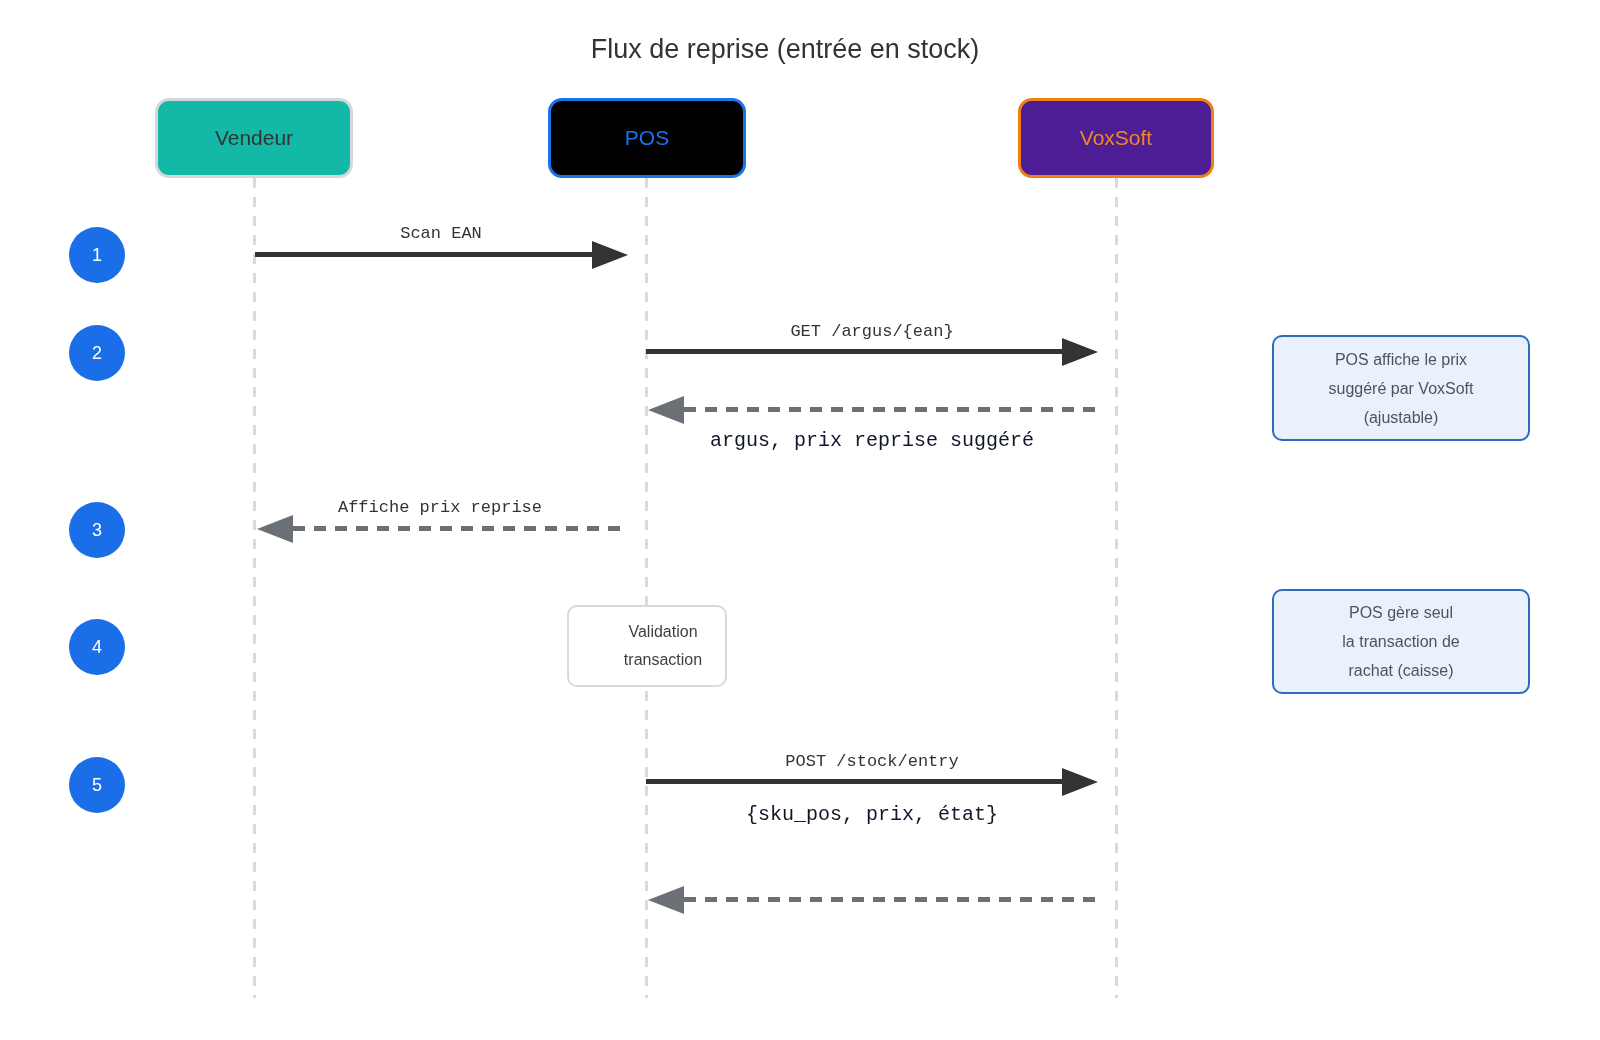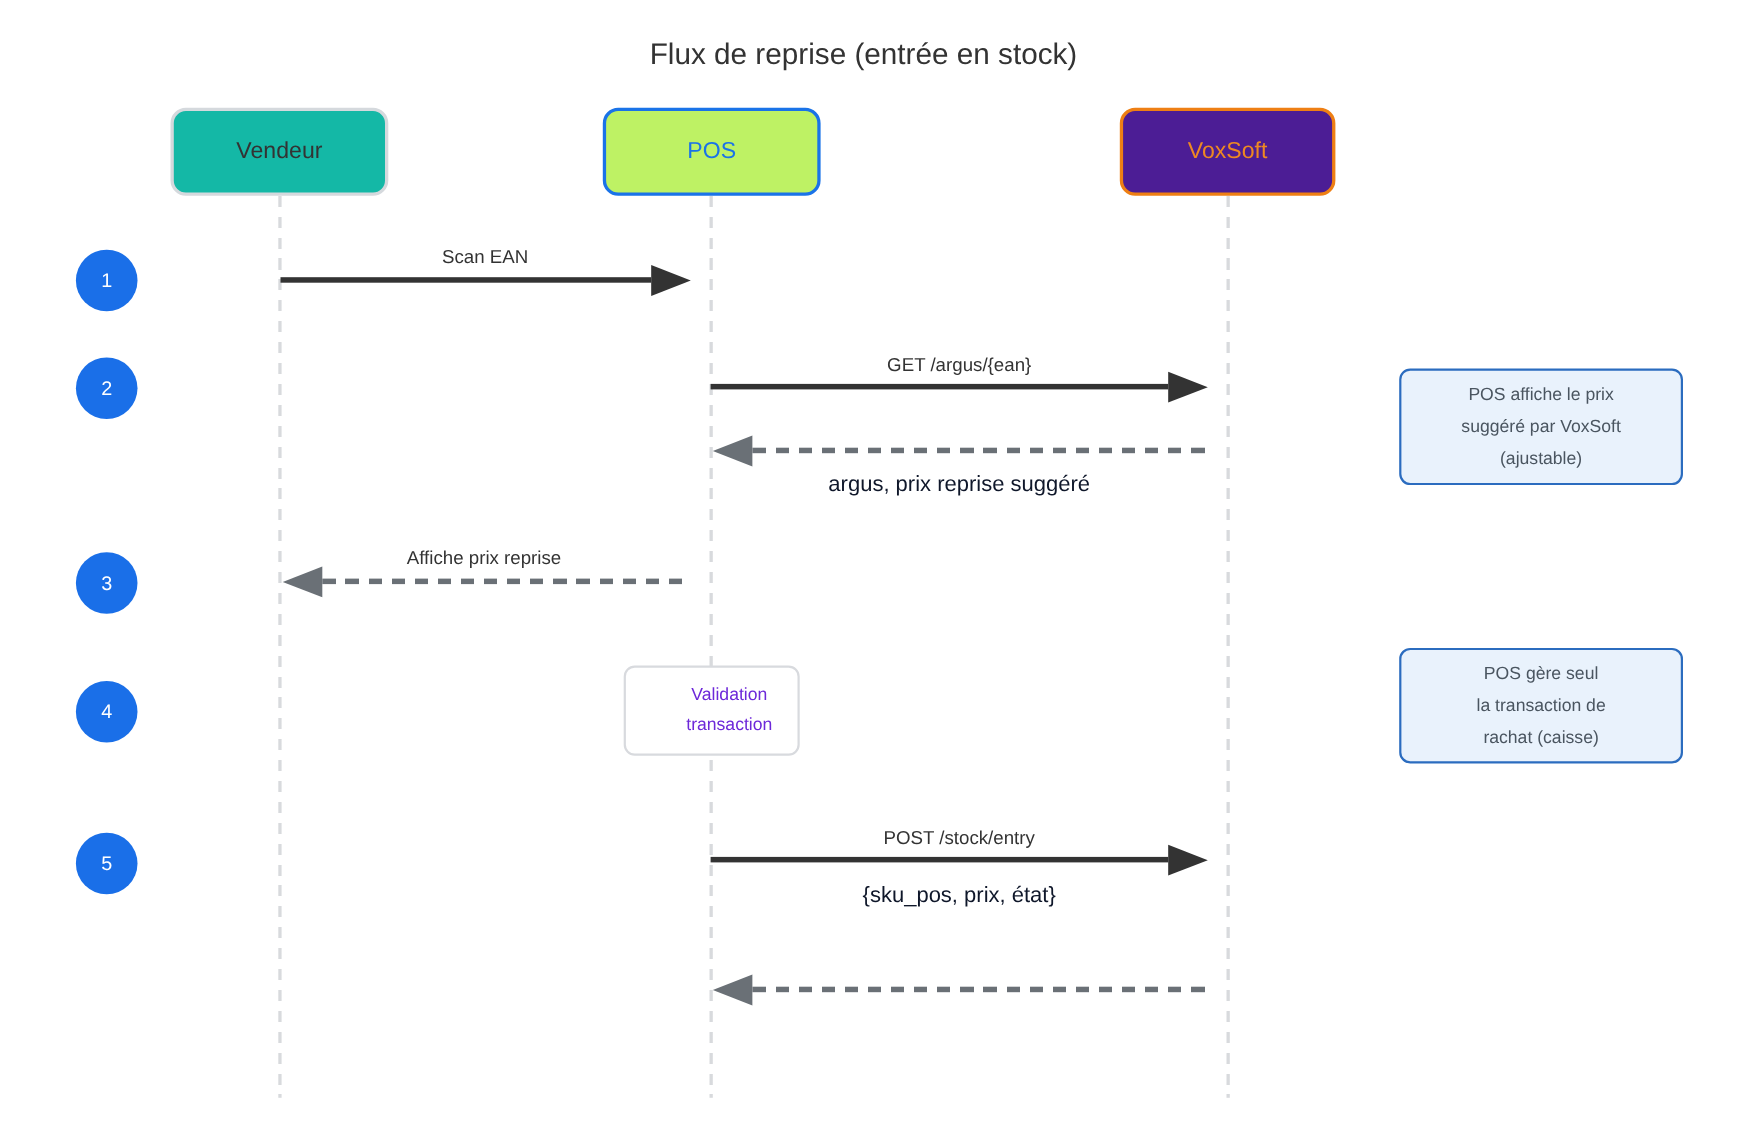--- a/index.html
+++ b/index.html
@@ -29,21 +29,21 @@
     border-radius: 14px;
     display: flex; align-items: center; justify-content: center;
     font-size: 21px;
   }
   .actor-vendeur {
     left: 155px; width: 198px;
     background: #14b8a6; border: 3px solid #d5d9dd; color: #333333;
   }
   .actor-pos {
     left: 548px; width: 198px;
-    background: #bef264; border: 3px solid #1a73e8; color: #1a73e8;
+    background: #000000; border: 3px solid #1a73e8; color: #1a73e8;
   }
   .actor-voxsoft {
     left: 1018px; width: 196px;
     background: #4c1d95; border: 3px solid #ee7f14; color: #ee8822;
   }
 
   
   .lifeline {
     position: absolute;
     top: 178px; height: 820px; width: 3px;
@@ -89,35 +89,36 @@
     border-bottom: 14px solid transparent;
     border-right: 36px solid #6a7076;
   }
 
   .msg-label {
     position: absolute;
     width: 400px;
     text-align: center;
     font-size: 17px;
     color: #333333;
+    font-family: Liberation Mono, monospace;
   }
   .msg-sub {
     font-size: 20px;
     color: #0f172a;
   }
 
   
   .validation-box {
     position: absolute;
     left: 567px; top: 605px; width: 160px; height: 82px;
     background: #ffffff;
     border: 2px solid #d8dade;
     border-radius: 10px;
     display: flex; flex-direction: column; align-items: center; justify-content: center;
-    color: #6d28d9; font-size: 16px; line-height: 28px; padding-left: 32px;
+    color: #404040; font-size: 16px; line-height: 28px; padding-left: 32px;
   }
 
   
   .note {
     position: absolute;
     left: 1272px; width: 258px;
     background: #e9f2fc;
     border: 2px solid #2b6cbf;
     border-radius: 10px;
     display: flex; flex-direction: column; align-items: center; justify-content: center;

